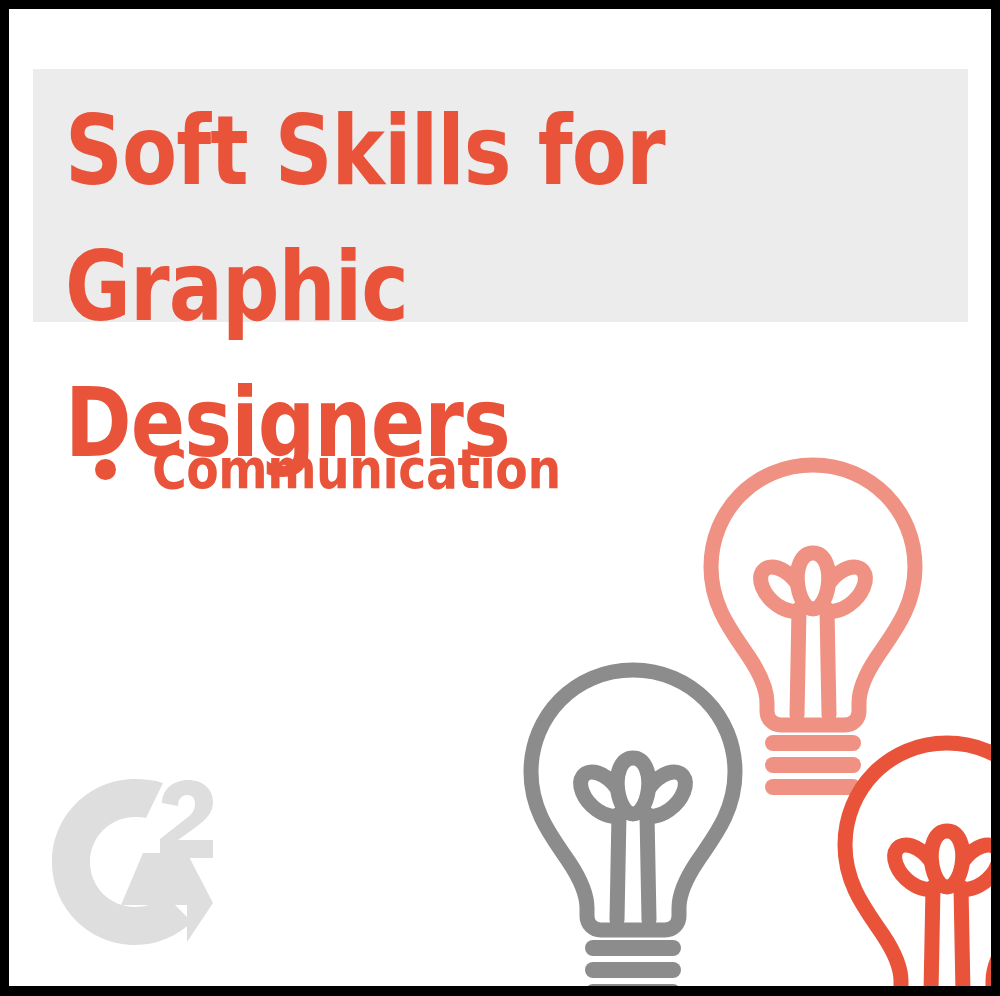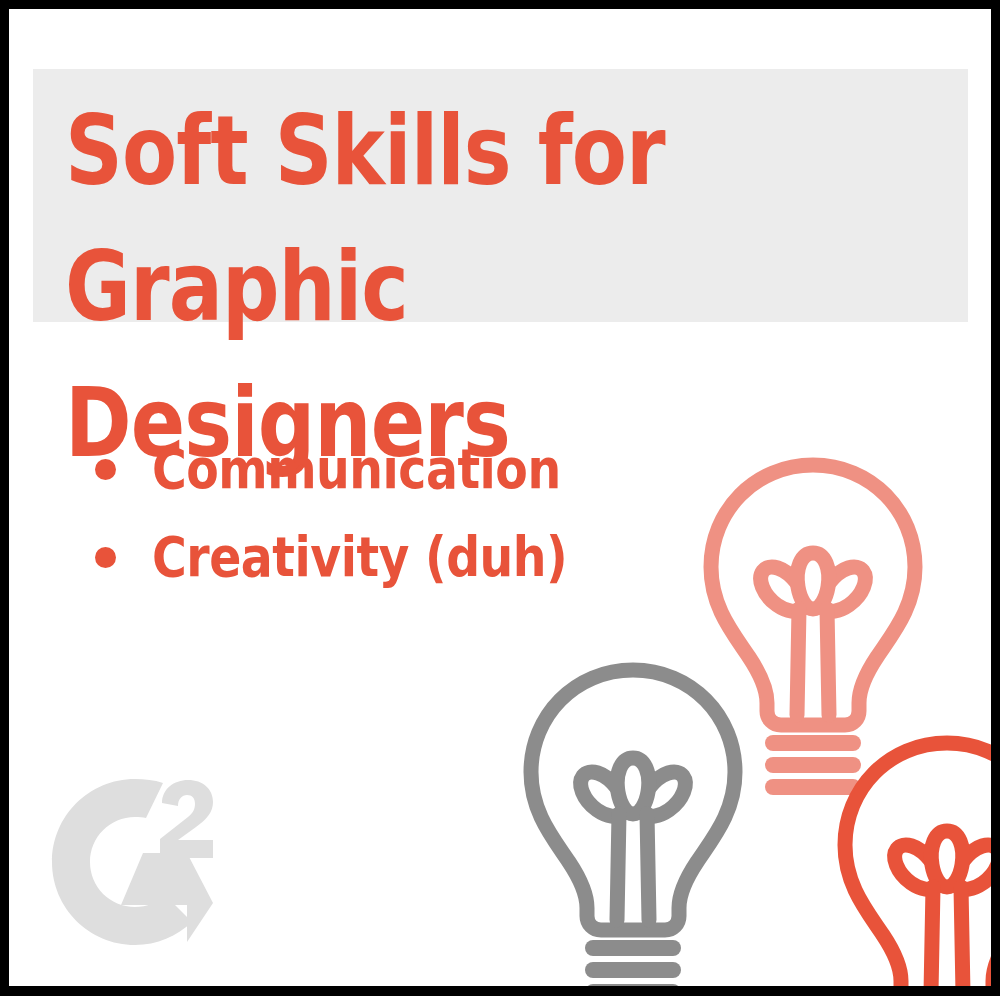--- a/index.html
+++ b/index.html
@@ -118,24 +118,20 @@
   <div class="card">
 
     <div class="title-band"></div>
     <div class="title-text">Soft Skills for
 Graphic Designers</div>
 
     <ul class="bullets">
       <li class="bullet-row">
         <span class="bullet-dot"></span>
         <span class="bullet-label">Communication</span>
-      </li>
-      <li class="bullet-row">
-        <span class="bullet-dot"></span>
-        <span class="bullet-label">Creativity (duh)</span>
       </li>
     </ul>
 
     <div class="bulb bulb-gray">
       <svg viewBox="0 0 240 358" width="240" height="358" aria-hidden="true">
         <g fill="none" stroke="#8c8c8c" stroke-width="15" stroke-linecap="round" stroke-linejoin="round">
           <path d="M120 16
                    C 62 16, 18 62, 18 118
                    C 18 158, 40 184, 56 208
                    C 68 226, 74 240, 74 254

